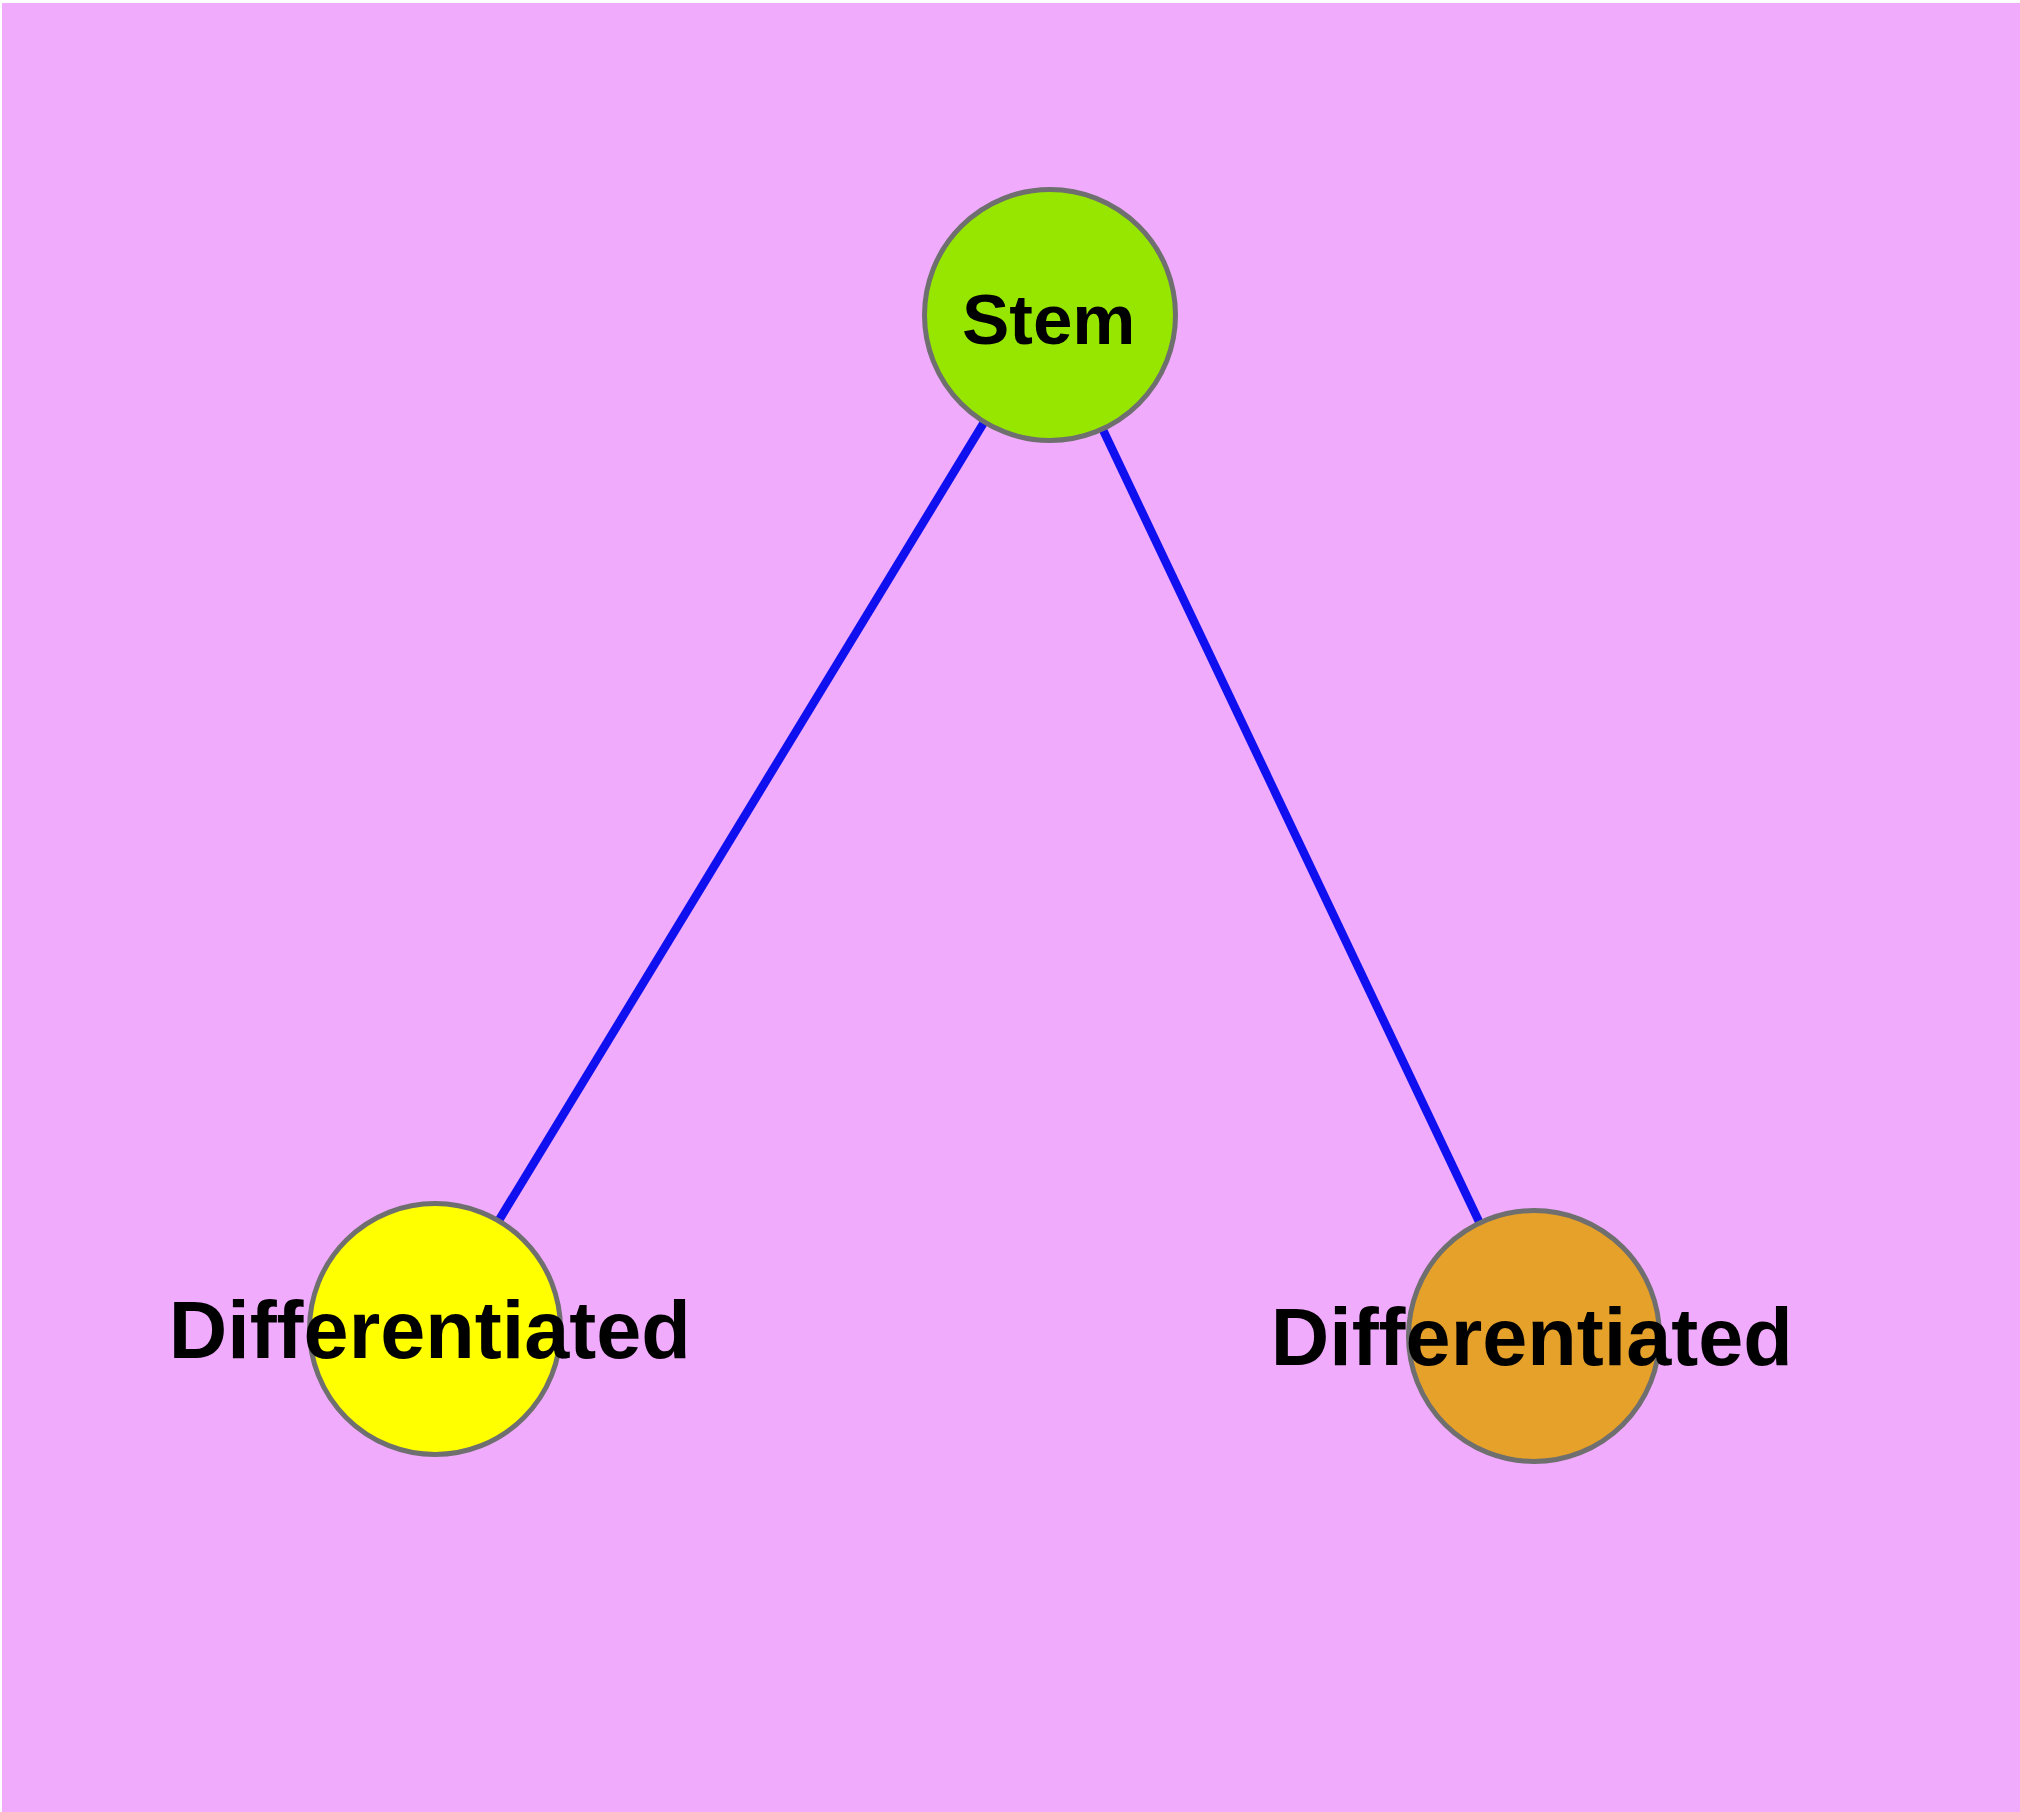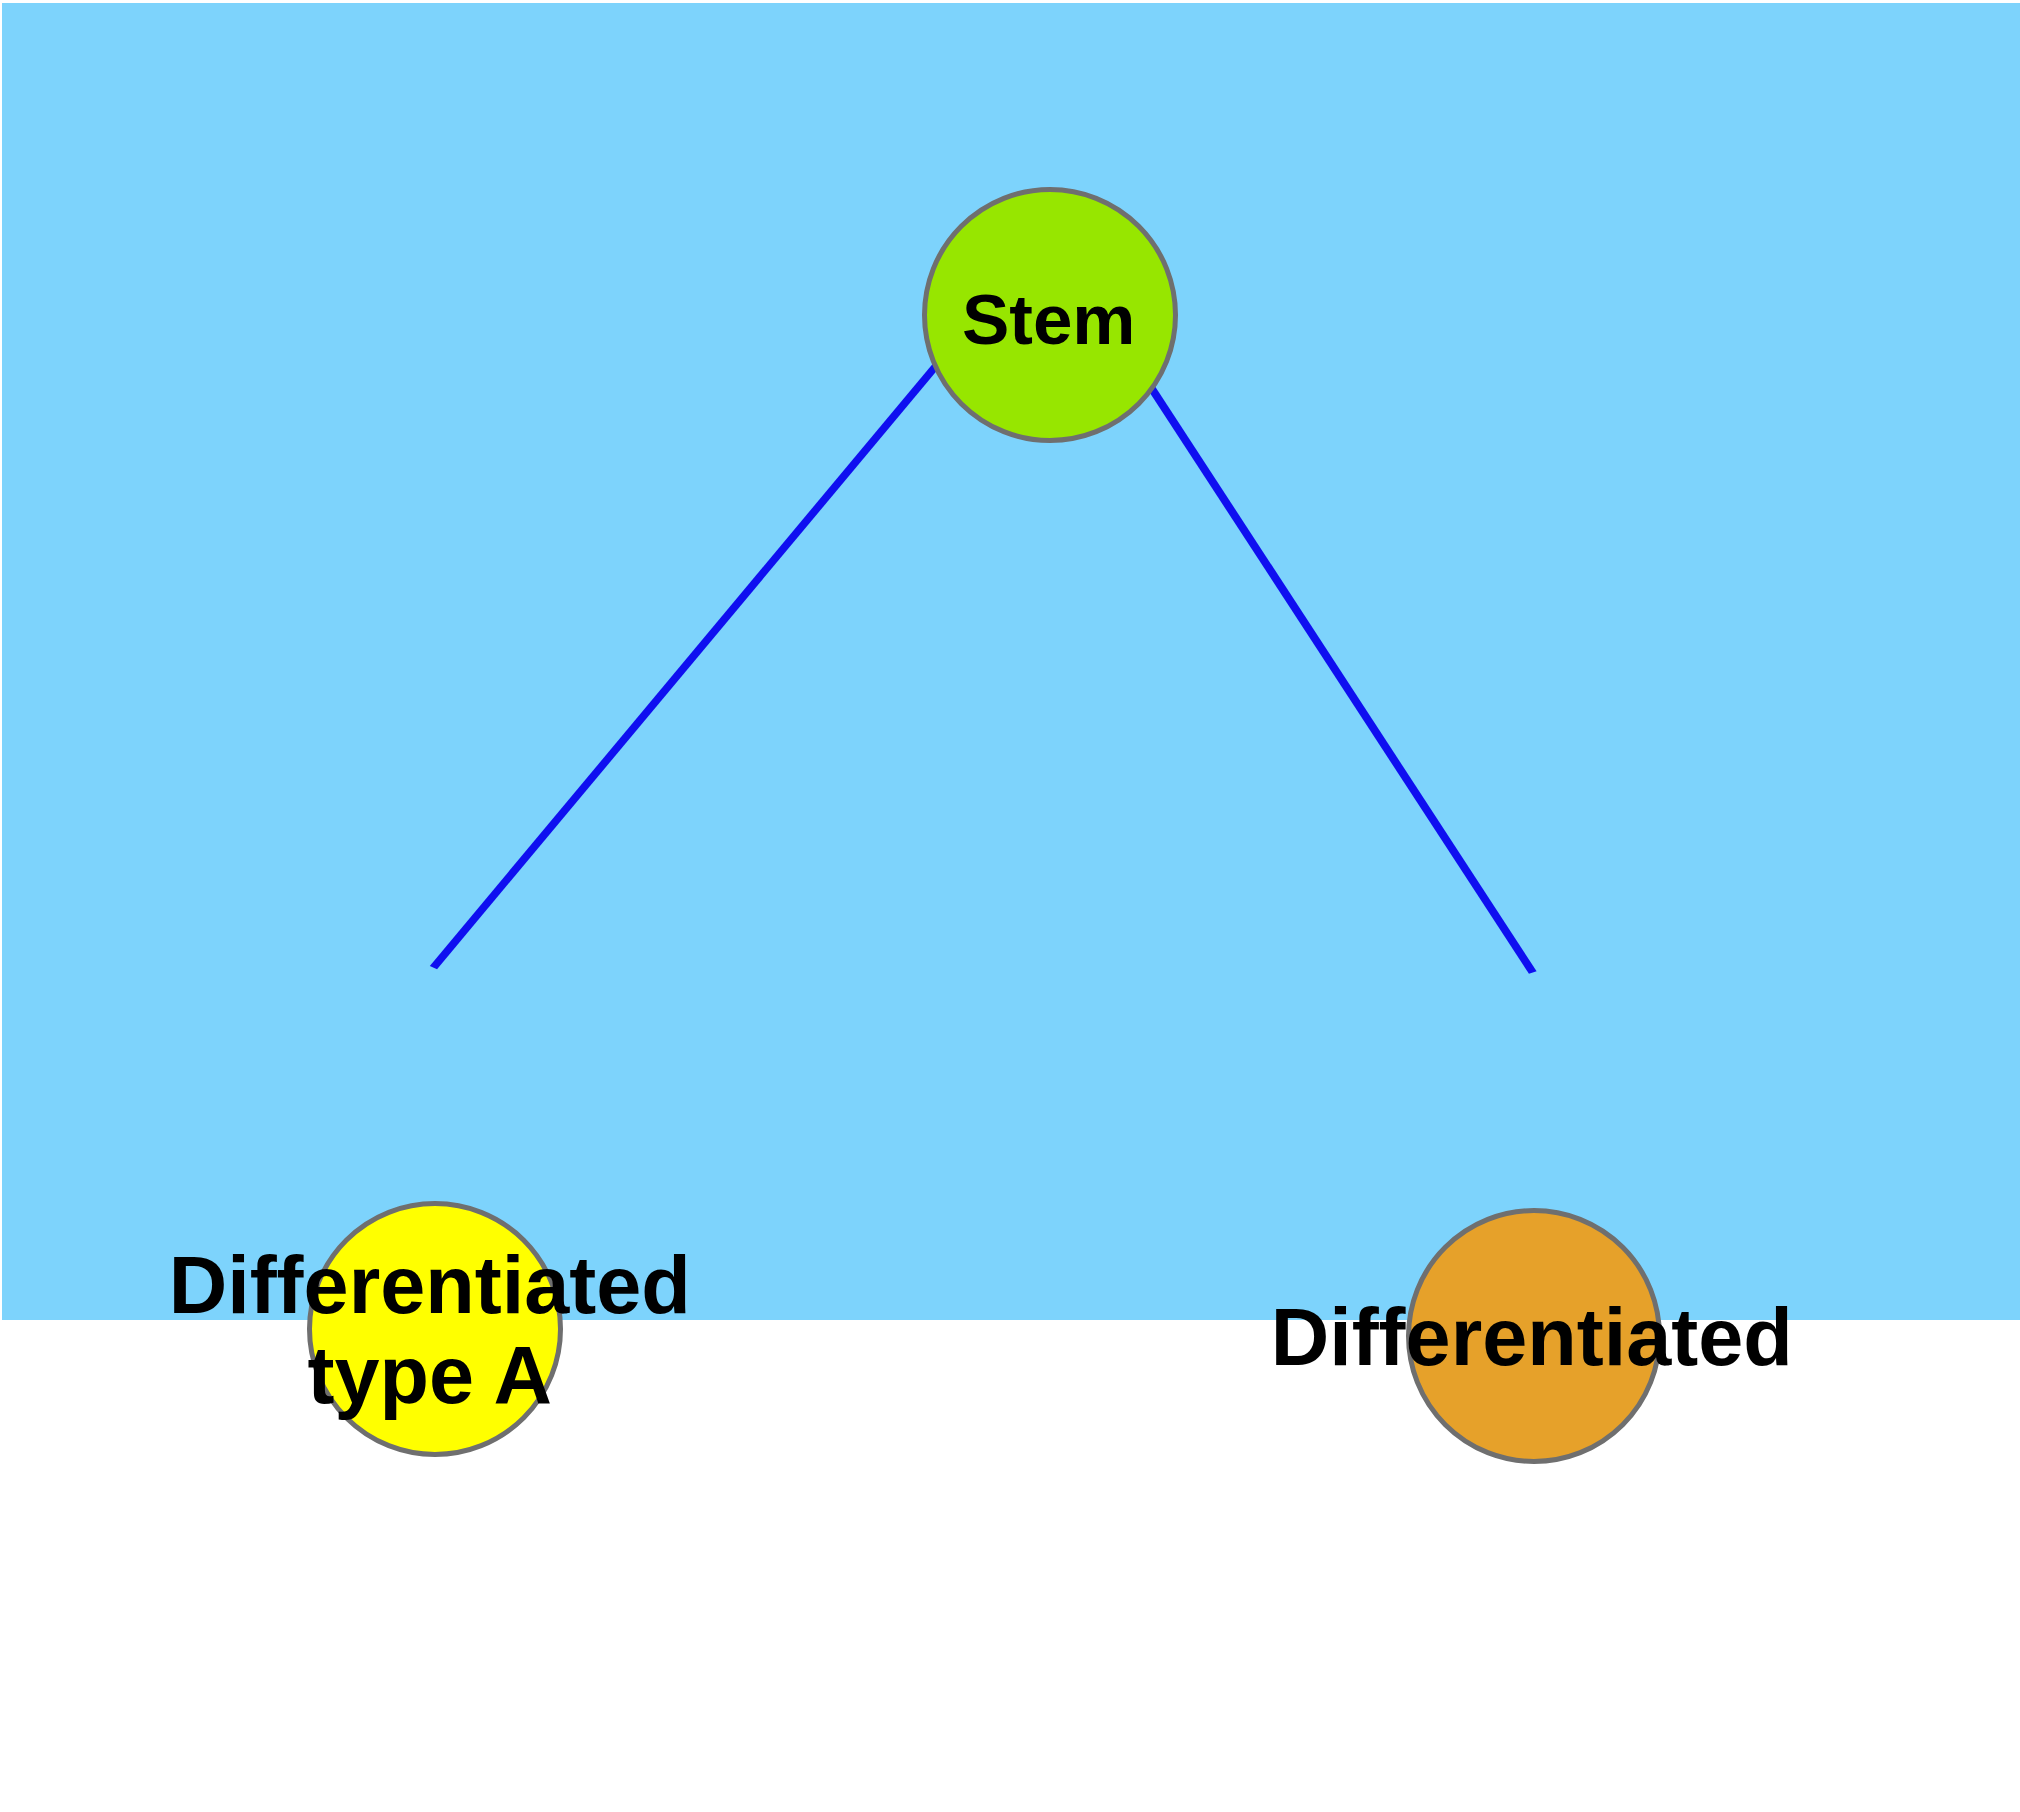--- a/index.html
+++ b/index.html
@@ -9,22 +9,22 @@
     height: 1812px;
     background: #ffffff;
     overflow: hidden;
     font-family: "Liberation Sans", "DejaVu Sans", sans-serif;
   }
   .canvas {
     position: absolute;
     left: 1.7px;
     top: 3.4px;
     width: 2019px;
-    height: 1317px;
-    background: #7dd3fc;
+    height: 1809px;
+    background: #f0abfc;
   }
   .edges-layer {
     position: absolute;
     left: 0; top: 0;
     width: 100%; height: 100%;
     z-index: 1;
   }
   .node {
     position: absolute;
     box-sizing: border-box;
@@ -94,21 +94,20 @@
   <div class="node node-stem"></div>
   <div class="node node-type-a"></div>
   <div class="node node-type-b"></div>
 
   <div class="node-label label-stem">
     <div>Stem</div>
   </div>
 
   <div class="node-label label-type-a">
     <div>Differentiated</div>
-    <div>type A</div>
   </div>
 
   <div class="node-label label-type-b">
     <div>Differentiated</div>
   </div>
 
 </div>
 
 
 </body></html>

